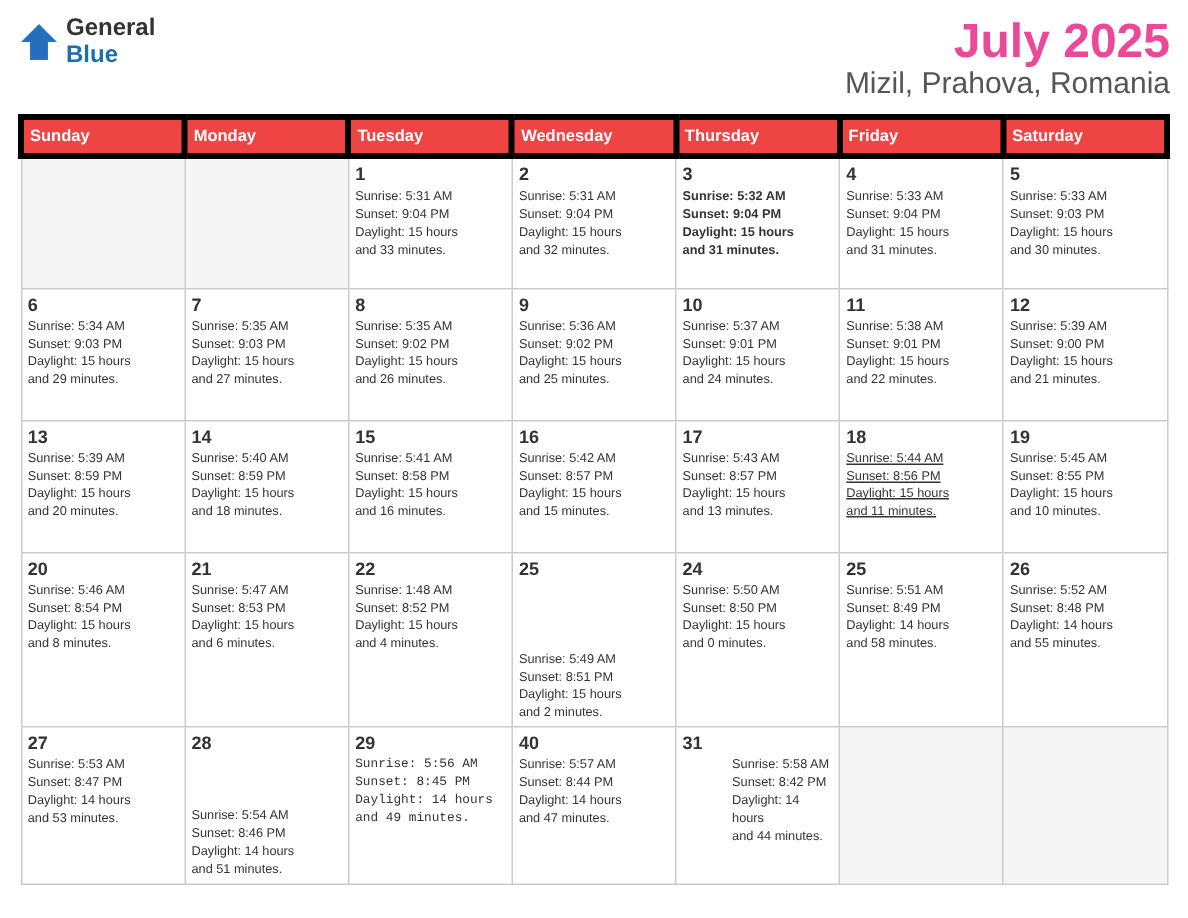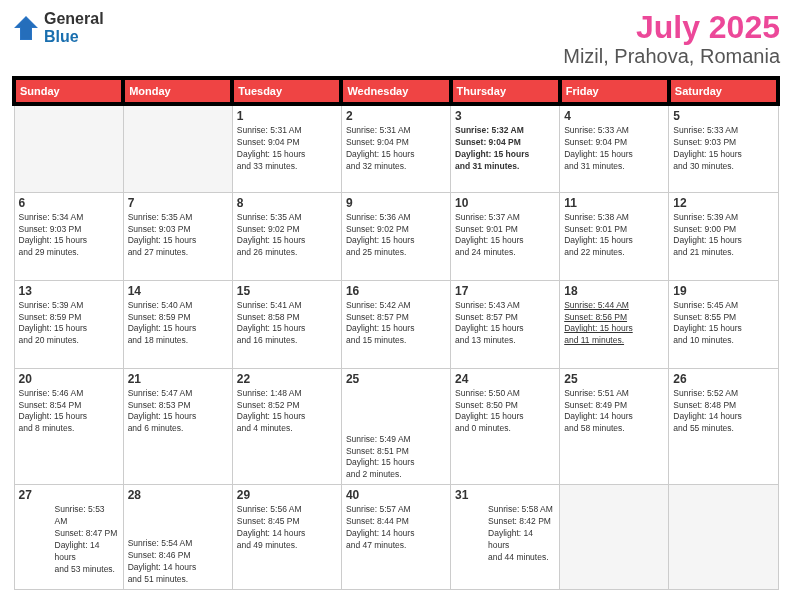--- a/index.html
+++ b/index.html
@@ -321,35 +321,35 @@
             <span class="day-number">26</span>
             <div class="day-info" style="white-space: pre-line;">Sunrise: 5:52 AM
 Sunset: 8:48 PM
 Daylight: 14 hours
 and 55 minutes.</div>
           </td>
         </tr>
         <tr>
           <td>
             <span class="day-number">27</span>
-            <div class="day-info" style="white-space: pre-line; margin-left: 36px;">Sunrise: 5:53 AM
+            <div class="day-info" style="white-space: pre-line;">Sunrise: 5:53 AM
 Sunset: 8:47 PM
 Daylight: 14 hours
 and 53 minutes.</div>
           </td>
           <td>
             <span class="day-number">28</span>
             <div class="day-info" style="white-space: pre-line; margin-top: 36px;">Sunrise: 5:54 AM
 Sunset: 8:46 PM
 Daylight: 14 hours
 and 51 minutes.</div>
           </td>
           <td>
             <span class="day-number">29</span>
-            <div class="day-info" style="white-space: pre-line;">Sunrise: 5:56 AM
+            <div class="day-info" style="white-space: pre-line; font-family: Liberation Mono, monospace;">Sunrise: 5:56 AM
 Sunset: 8:45 PM
 Daylight: 14 hours
 and 49 minutes.</div>
           </td>
           <td>
             <span class="day-number">40</span>
             <div class="day-info" style="white-space: pre-line;">Sunrise: 5:57 AM
 Sunset: 8:44 PM
 Daylight: 14 hours
 and 47 minutes.</div>

